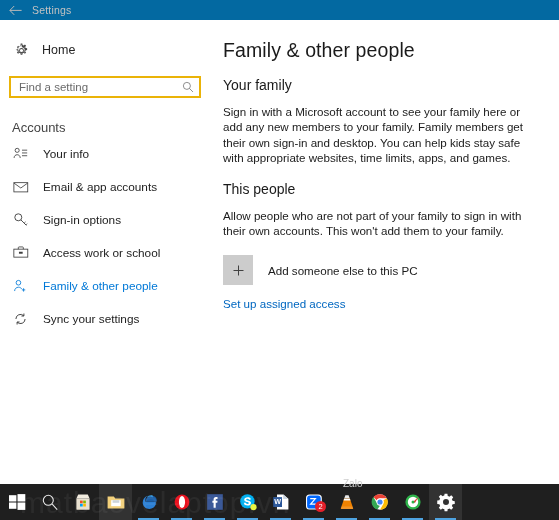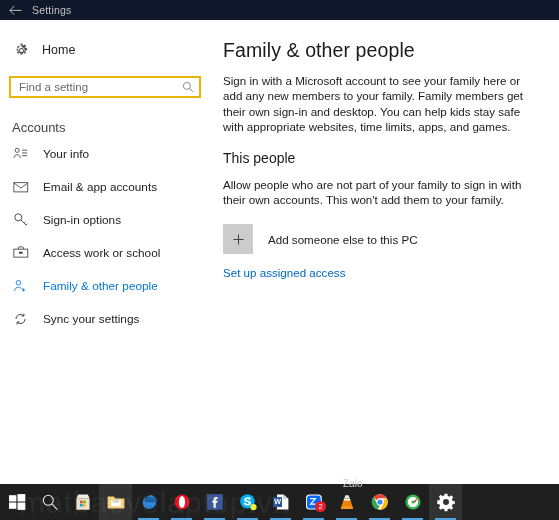--- a/index.html
+++ b/index.html
@@ -19,21 +19,21 @@
     width: 559px;
     height: 520px;
     background: #ffffff;
   }
 
   
   .titlebar {
     position: absolute;
     left: 0; top: 0;
     width: 559px; height: 20px;
-    background: #0f172a;
+    background: #0369a1;
     display: flex;
     align-items: center;
   }
   .back-btn {
     width: 30px; height: 20px;
     display: flex;
     align-items: center;
     justify-content: center;
     color: #b9b9b9;
   }
@@ -368,20 +368,21 @@
         </span>
         <span class="nav-label">Sync your settings</span>
       </div>
 
     </div>
   </div>
 
   <div class="content">
     <h1 class="page-title">Family &amp; other people</h1>
 
+    <h2 class="section-head">Your family</h2>
     <p class="body-text">Sign in with a Microsoft account to see your family here or add any new members to your family. Family members get their own sign-in and desktop. You can help kids stay safe with appropriate websites, time limits, apps, and games.</p>
 
     <h2 class="section-head">This people</h2>
     <p class="body-text">Allow people who are not part of your family to sign in with their own accounts. This won't add them to your family.</p>
 
     <div class="add-row">
       <span class="plus-tile">
         <svg width="13" height="13" viewBox="0 0 13 13">
           <path d="M6.5 1.5v10M1.5 6.5h10" stroke="#404040" stroke-width="1"></path>
         </svg>

